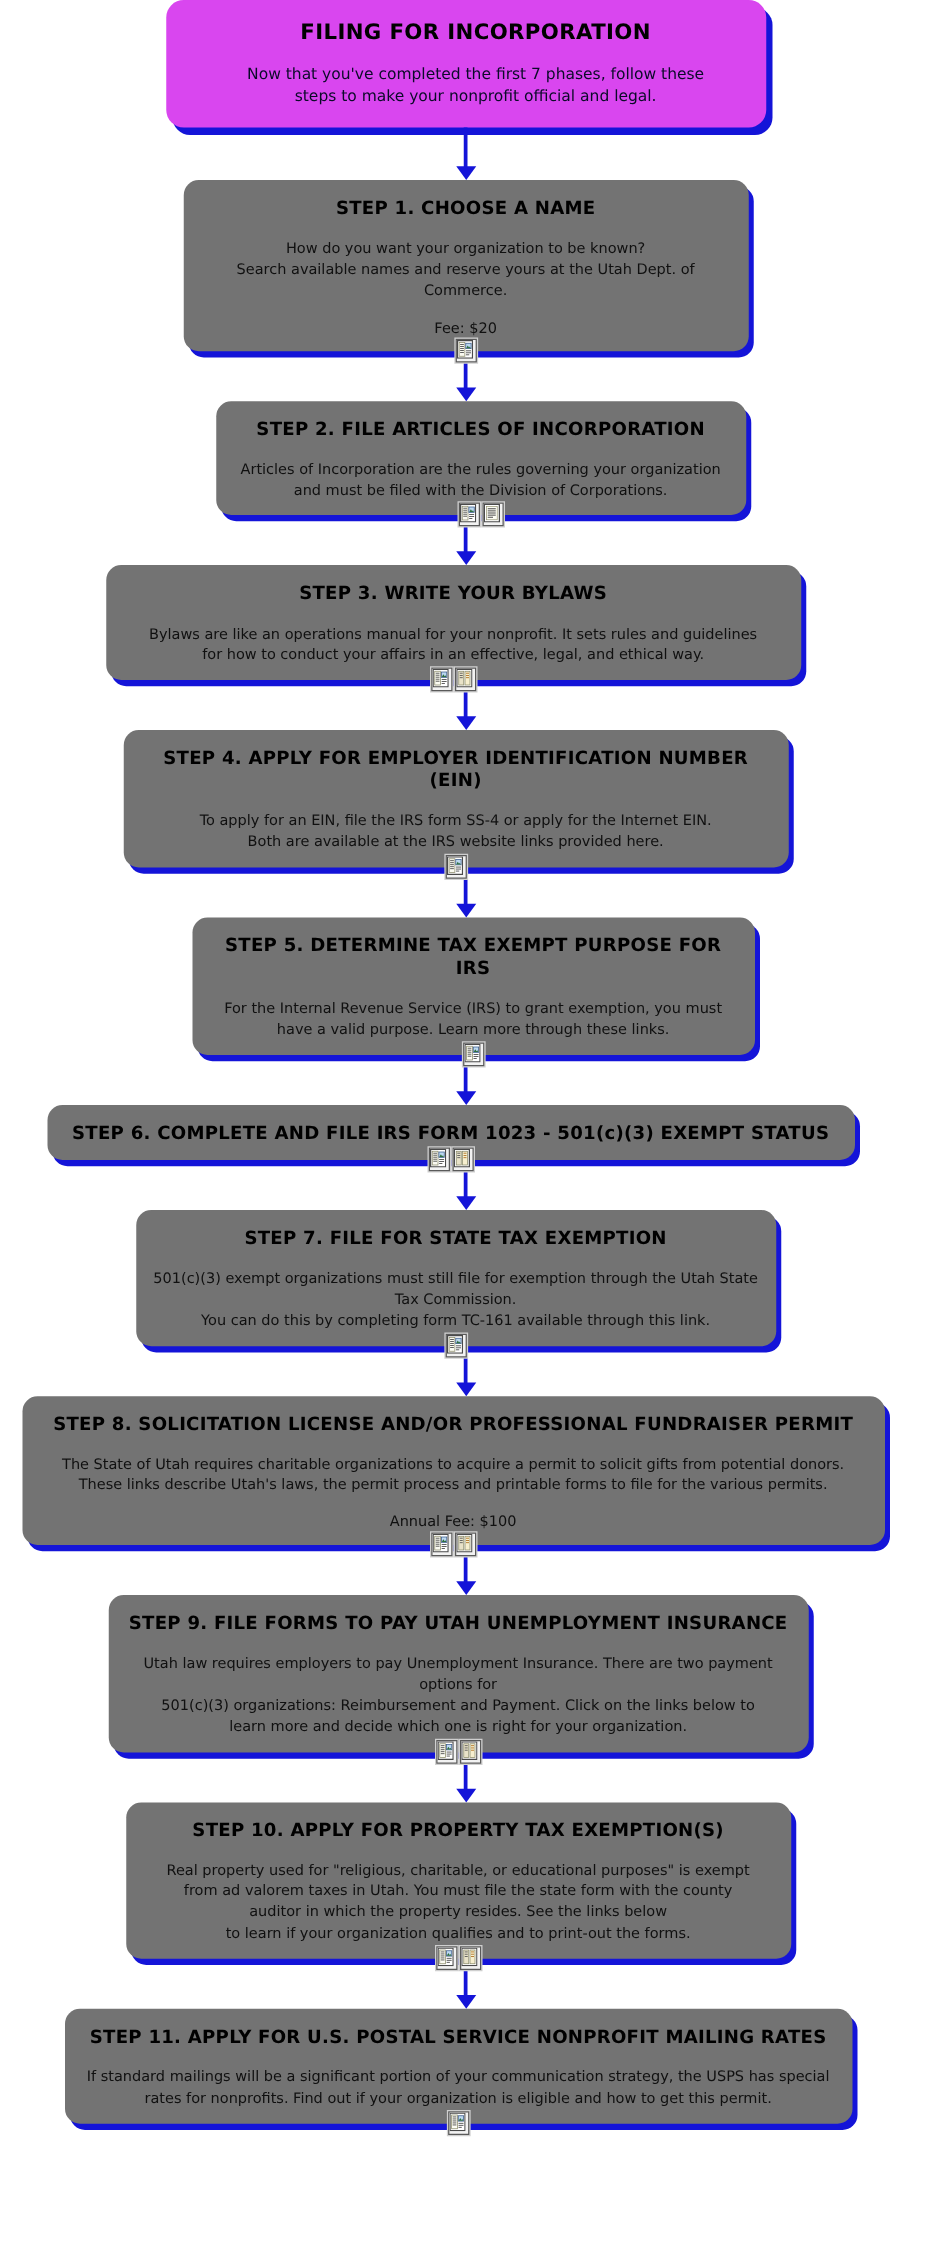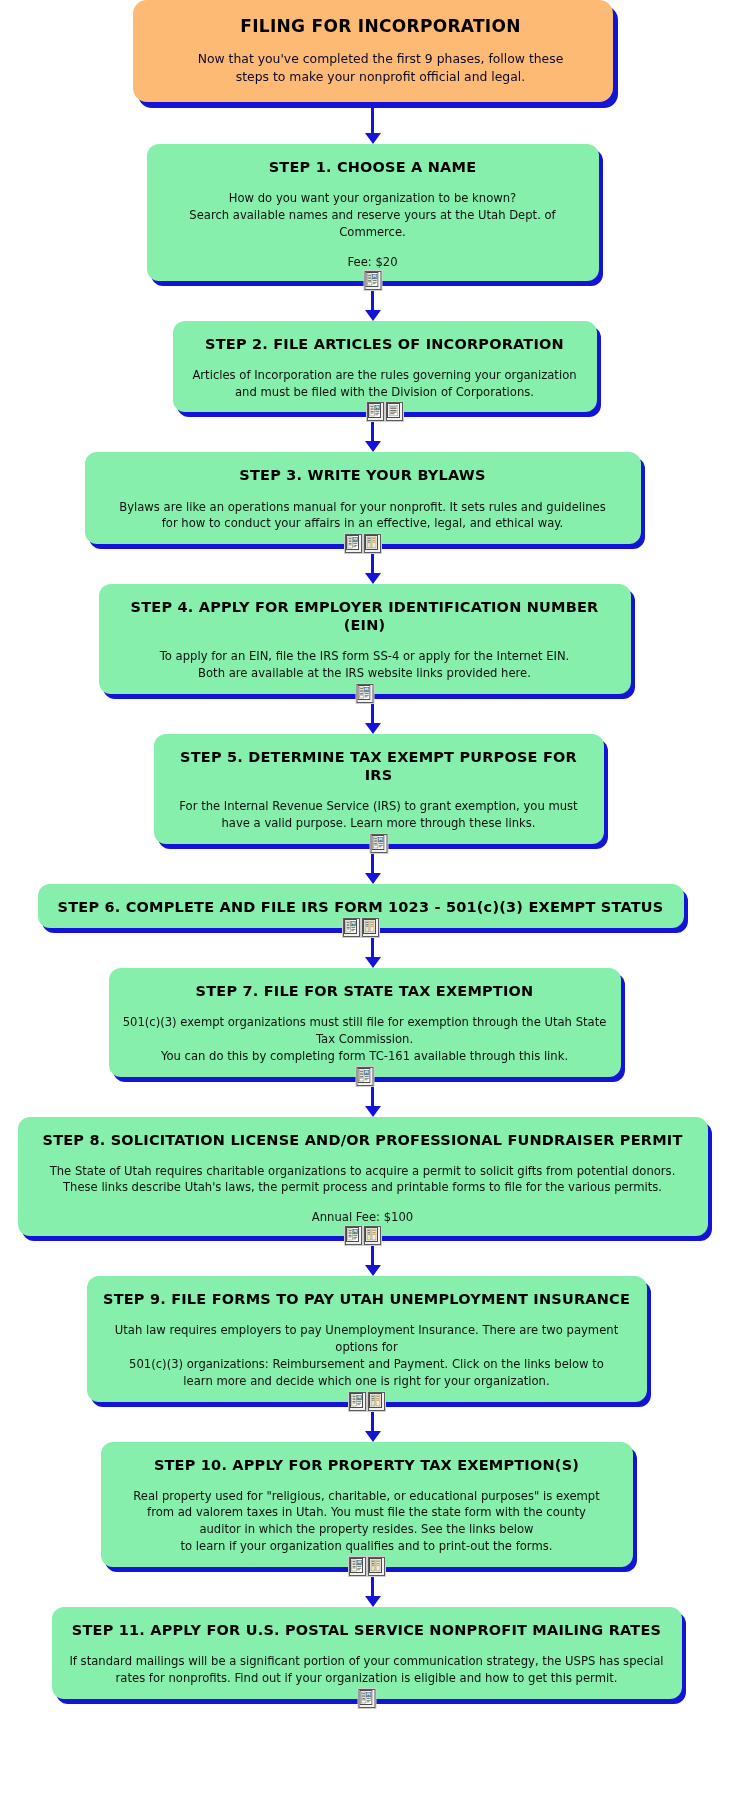--- a/index.html
+++ b/index.html
@@ -25,27 +25,27 @@
     display: flex;
     justify-content: center;
     width: 745px;
     box-sizing: border-box;
   }
 
   .node {
     position: relative;
     box-sizing: border-box;
     border-radius: 12px;
-    background: #86efac;
+    background: #737373;
     box-shadow: 4px 5px 0 0 #1414d8;
     padding: 10px 14px 12px 14px;
     text-align: center;
   }
   .node.header-node {
-    background: #fdba74;
+    background: #d946ef;
     border-radius: 14px;
     box-shadow: 5px 6px 0 0 #1414d8;
     padding: 14px 0 16px 16px;
   }
 
   .node-title {
     font-weight: bold;
     font-size: 14.5px;
     letter-spacing: .2px;
     color: #000000;
@@ -122,21 +122,21 @@
 
   .spacer-sm { height: 10px; width: 745px; }
 </style>
 </head>
 <body>
 
 <div id="flow">
     <div class="node-row">
       <div class="node header-node" style="width: 480px;">
         <div class="node-title">FILING FOR INCORPORATION</div>
-        <div class="node-body">Now that you've completed the first 9 phases, follow these
+        <div class="node-body">Now that you've completed the first 7 phases, follow these
 steps to make your nonprofit official and legal.</div>
       </div>
     </div>
     <div class="connector">
       <div class="conn-line" style="height: 32px;"></div>
       <div class="conn-arrow"></div>
     </div>
     <div class="node-row">
       <div class="node" style="width: 452px; position: relative;">
         <div class="node-title">STEP 1. CHOOSE A NAME</div>

